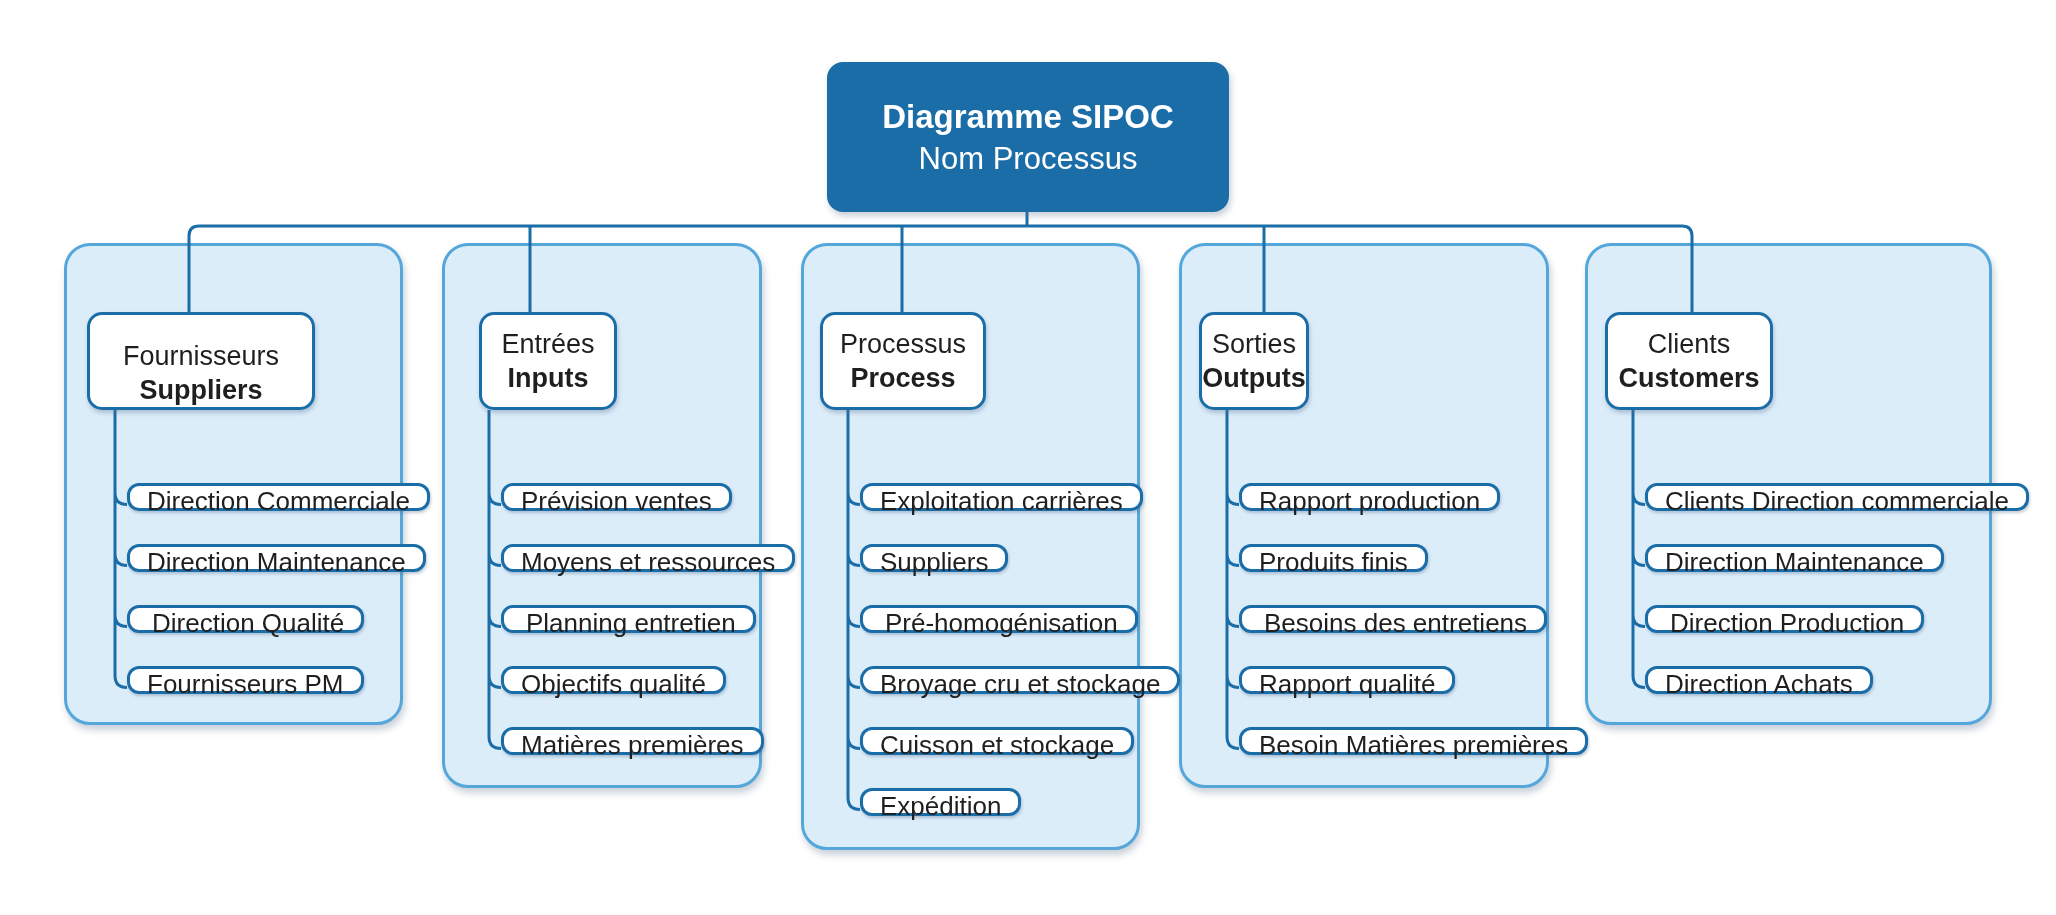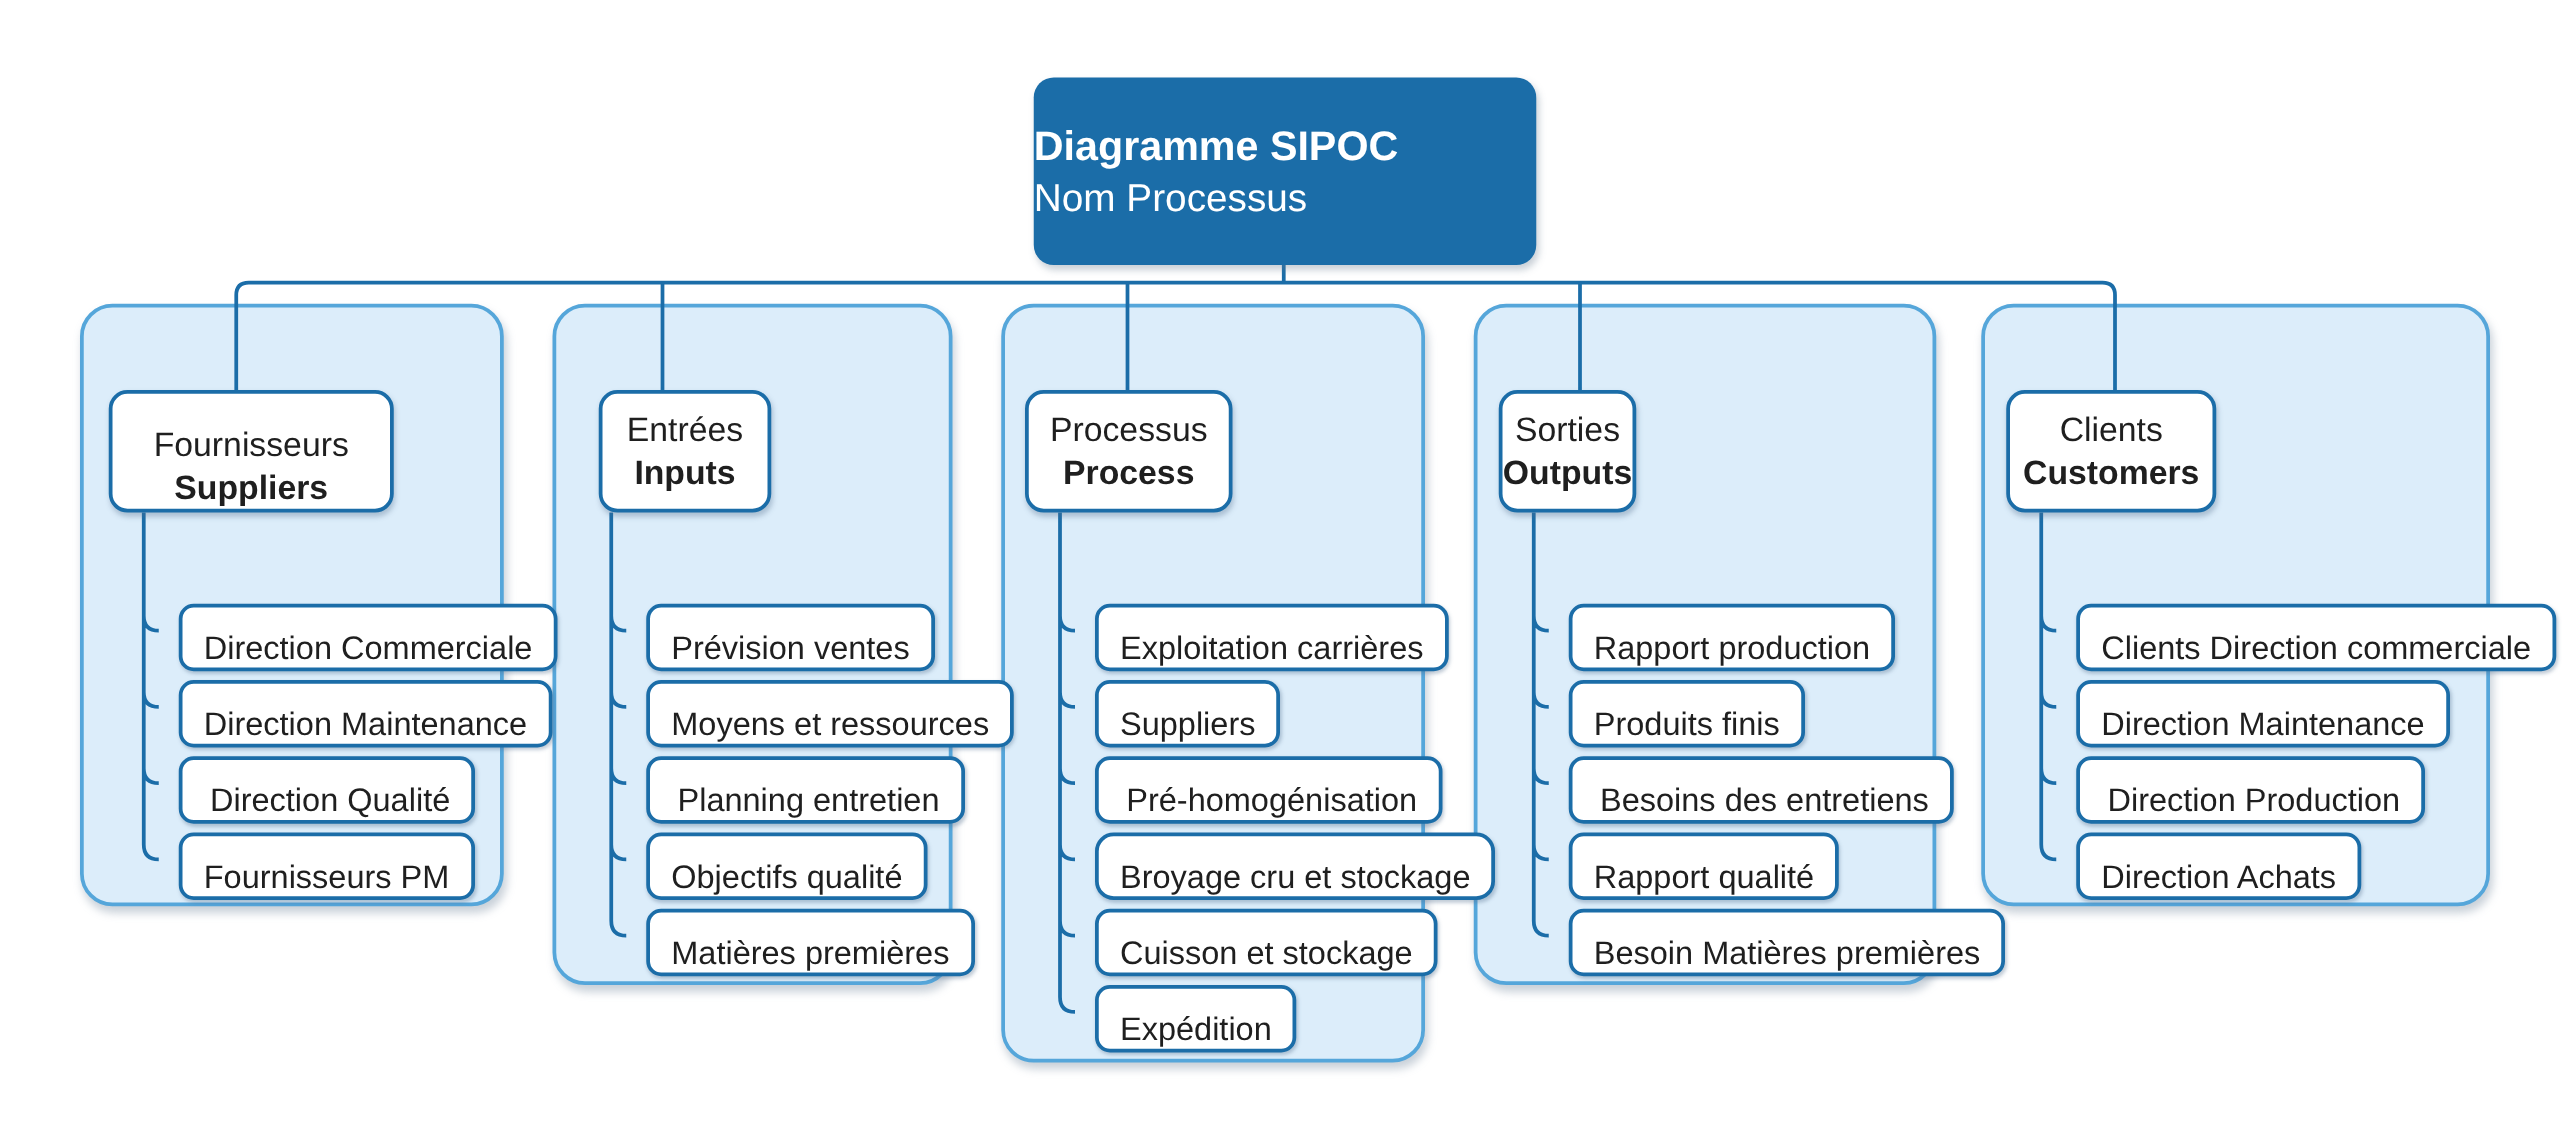--- a/index.html
+++ b/index.html
@@ -16,20 +16,21 @@
     overflow: hidden;
   }
   .title-box {
     position: absolute;
     left: 827px; top: 62px;
     width: 402px; height: 150px;
     background: #1b6da8;
     border-radius: 16px;
     display: flex;
     flex-direction: column;
+    align-items: center;
     justify-content: center;
     color: #ffffff;
     z-index: 3;
     box-shadow: 2px 4px 6px rgba(100,120,140,0.35);
   }
   .title-box .t1 { font-size: 33px; font-weight: 700; line-height: 44px; }
   .title-box .t2 { font-size: 31px; font-weight: 400; line-height: 40px; }
 
   .connectors {
     position: absolute;
@@ -64,34 +65,33 @@
     justify-content: center;
     color: #1f1f1f;
     z-index: 3;
     box-shadow: 1px 3px 4px rgba(80,110,140,0.35);
   }
   .header-box .h1 { font-size: 27px; font-weight: 400; line-height: 34px; white-space: nowrap; }
   .header-box .h2 { font-size: 27px; font-weight: 700; line-height: 34px; white-space: nowrap; }
 
   .item-box {
     position: absolute;
-    height: 54px;
+    height: 28px;
     background: #ffffff;
     border: 3px solid #1b6da8;
     border-radius: 12px;
     box-sizing: border-box;
     display: flex;
-    align-items: flex-end;
+    align-items: flex-start;
     padding: 0 17px;
     font-size: 26px;
     color: #1f1f1f;
     white-space: nowrap;
     z-index: 3;
     box-shadow: 1px 2px 3px rgba(80,110,140,0.35);
-    margin-left: 16px;
   }
   
   .r0 { top: 483px; } .r1 { top: 544px; } .r2 { top: 605px; padding-left: 22px; }
   .r3 { top: 666px; } .r4 { top: 727px; } .r5 { top: 788px; }
 </style>
 </head>
 <body>
 
 <div class="canvas">
 

